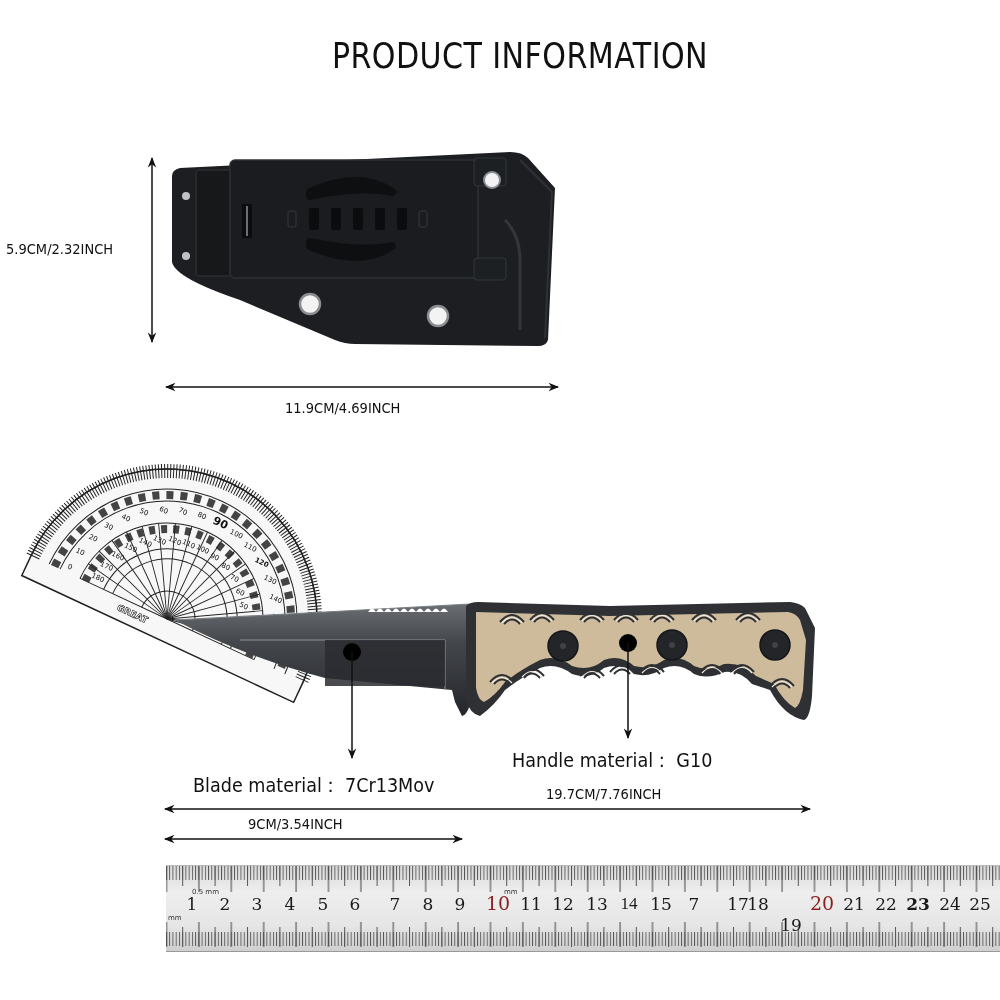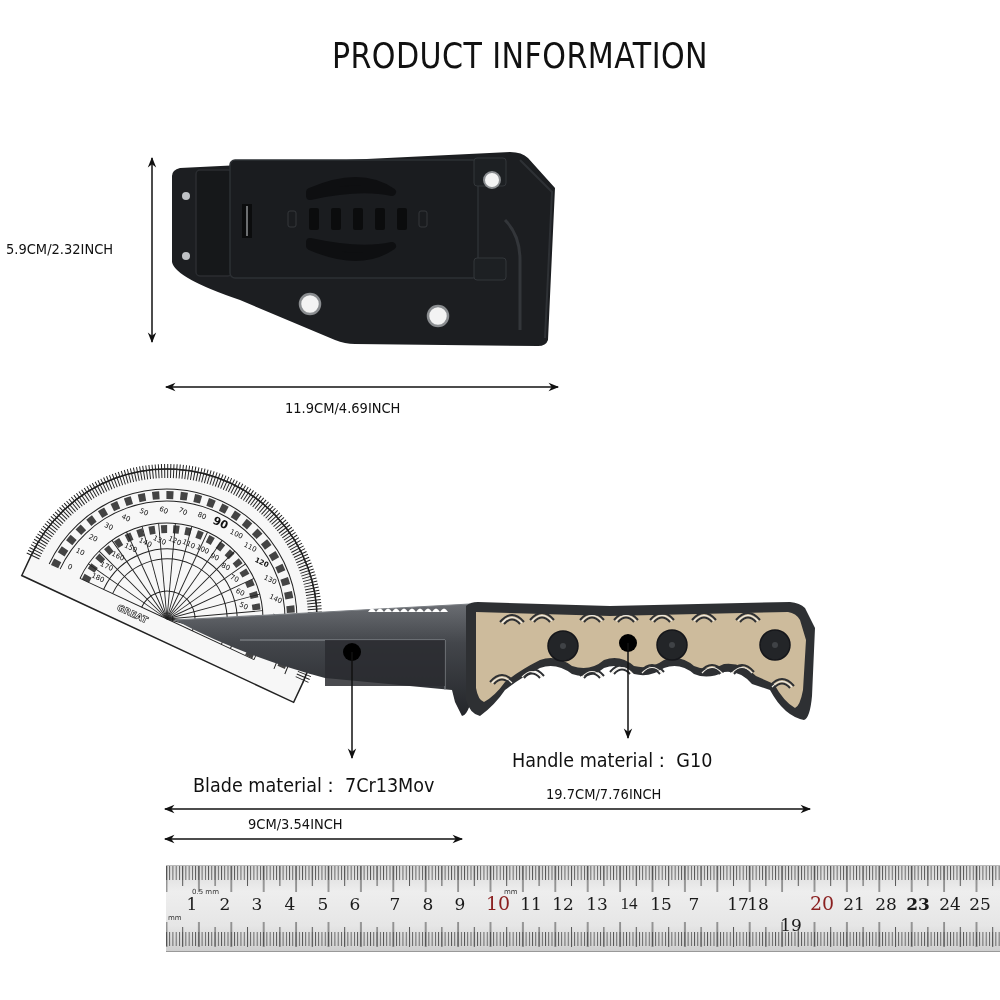--- a/index.html
+++ b/index.html
@@ -243,17 +243,17 @@
   <span class="ruler-num" style="left:397px;text-align:right;">12</span>
   <span class="ruler-num" style="left:431px;">13</span>
   <span class="ruler-num" style="left:463px;font-family:Liberation Serif, serif;">14</span>
   <span class="ruler-num" style="left:495px;">15</span>
   <span class="ruler-num" style="left:528px;">7</span>
   <span class="ruler-num" style="left:560px;margin-left:12px;">17</span>
   <span class="ruler-num" style="left:592px;">18</span>
   <span class="ruler-num" style="left:625px;margin-top:21px;">19</span>
   <span class="ruler-num red" style="left:656px;">20</span>
   <span class="ruler-num" style="left:688px;">21</span>
-  <span class="ruler-num" style="left:720px;">28</span>
+  <span class="ruler-num" style="left:720px;">22</span>
   <span class="ruler-num" style="left:752px;font-weight:bold;">23</span>
   <span class="ruler-num" style="left:784px;">24</span>
   <span class="ruler-num" style="left:814px;text-align:center;">25</span>
 </div>
 
 </body></html>

